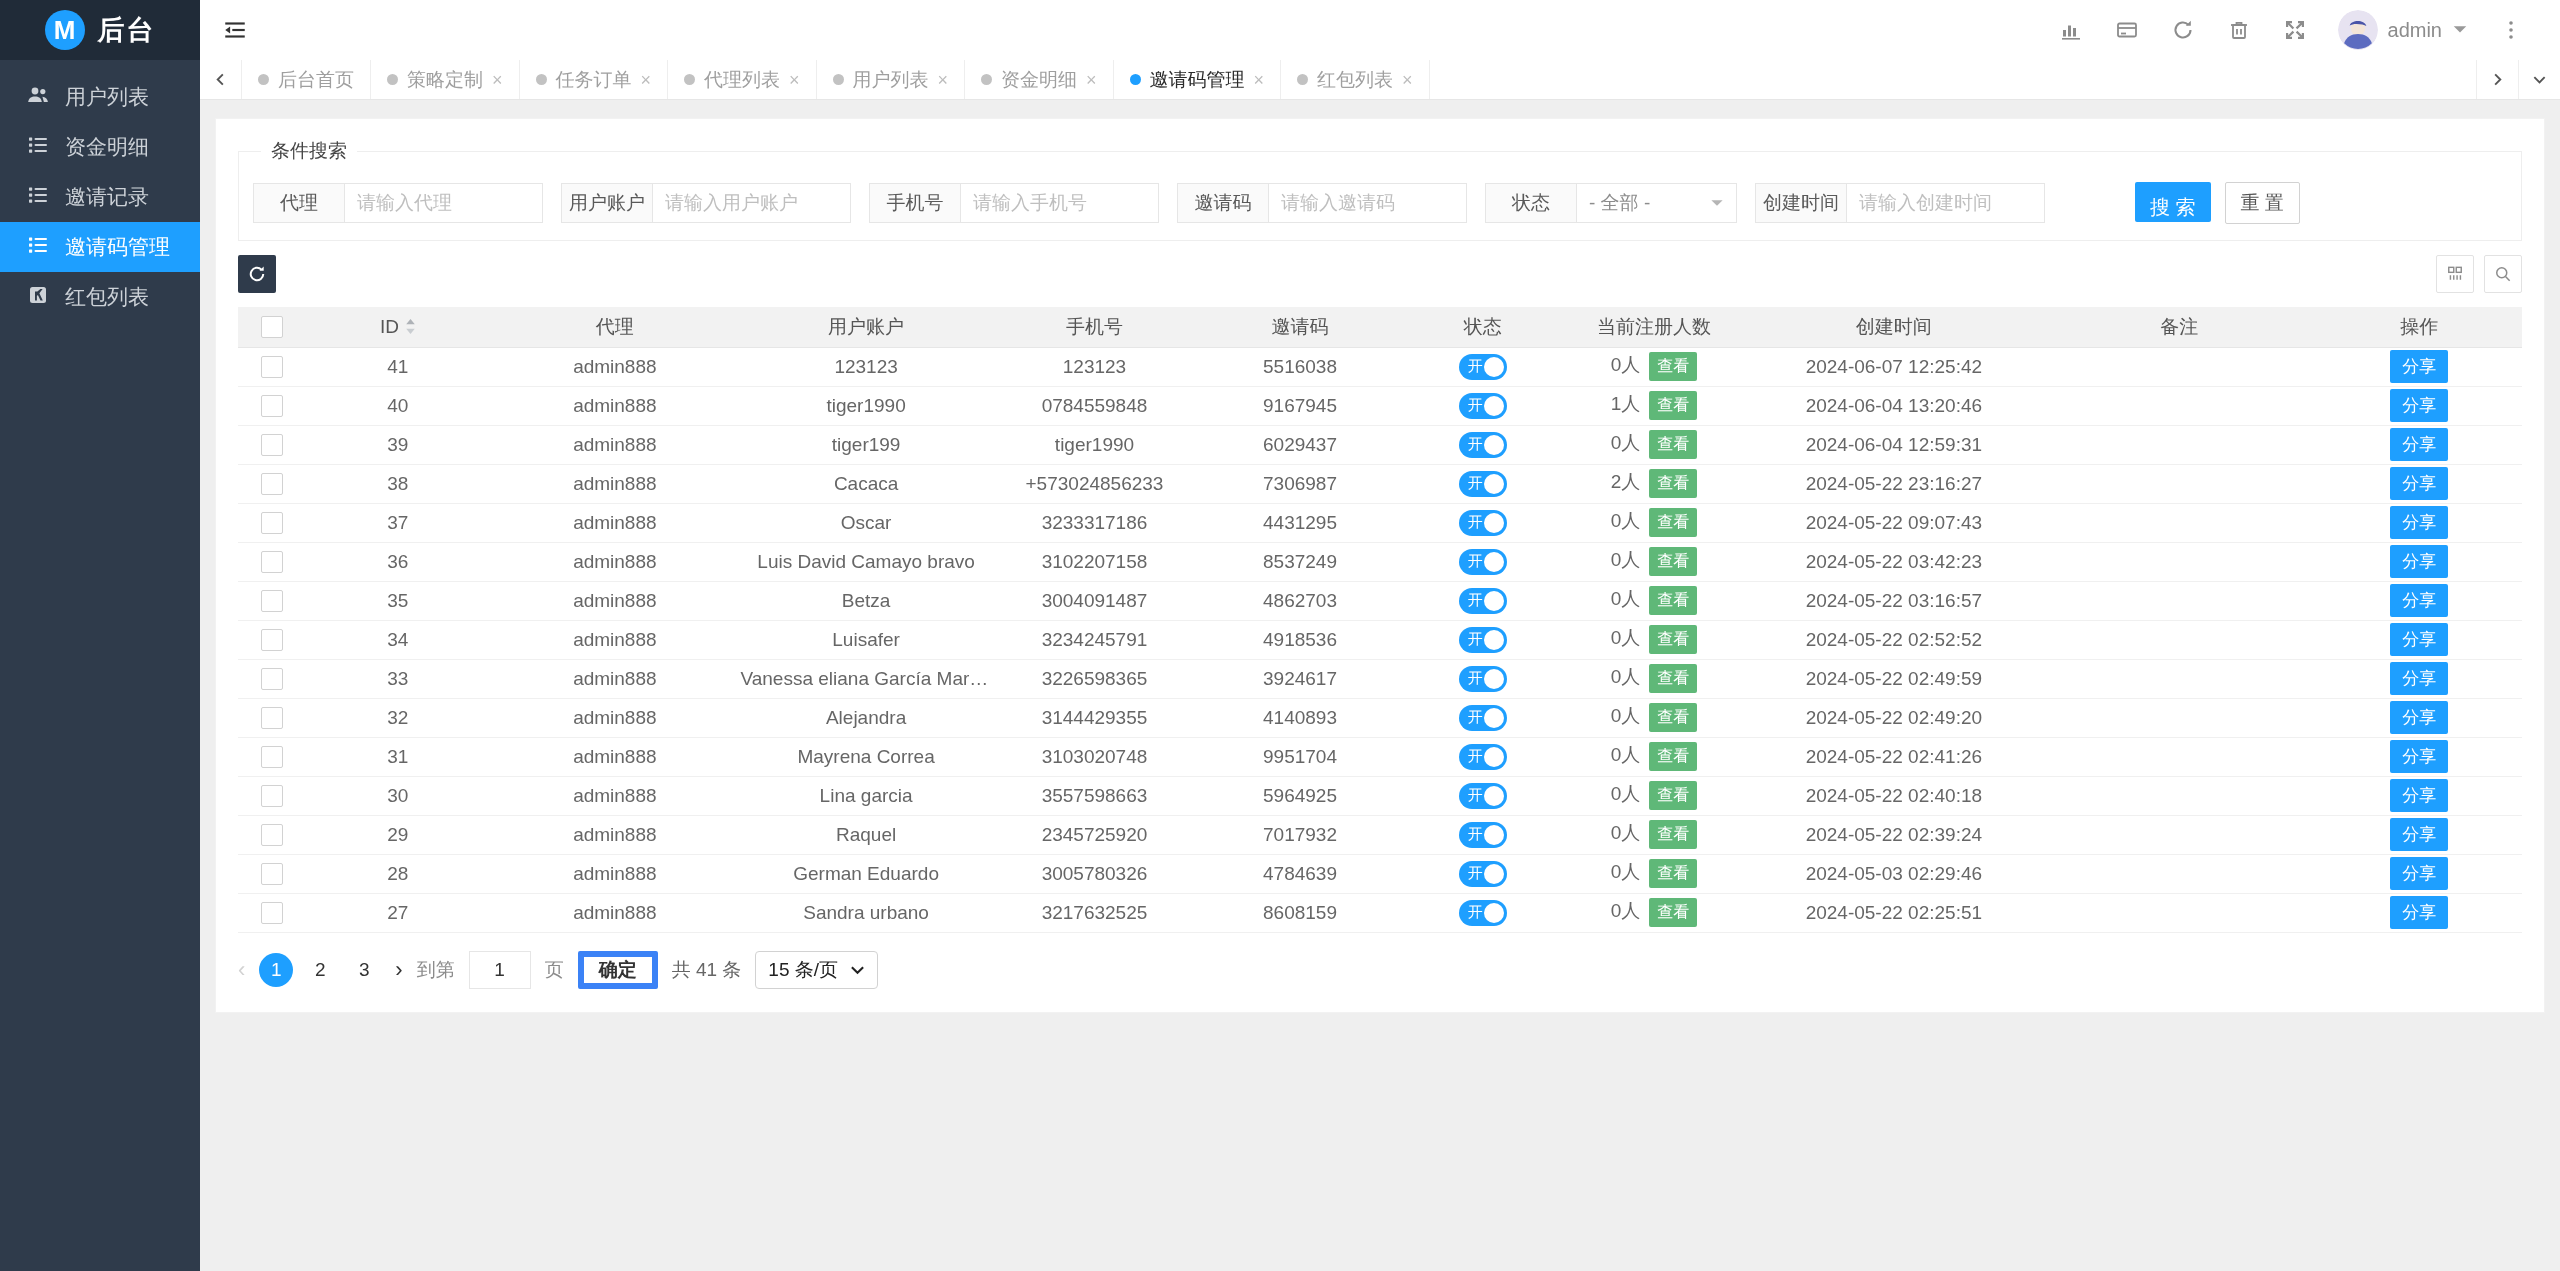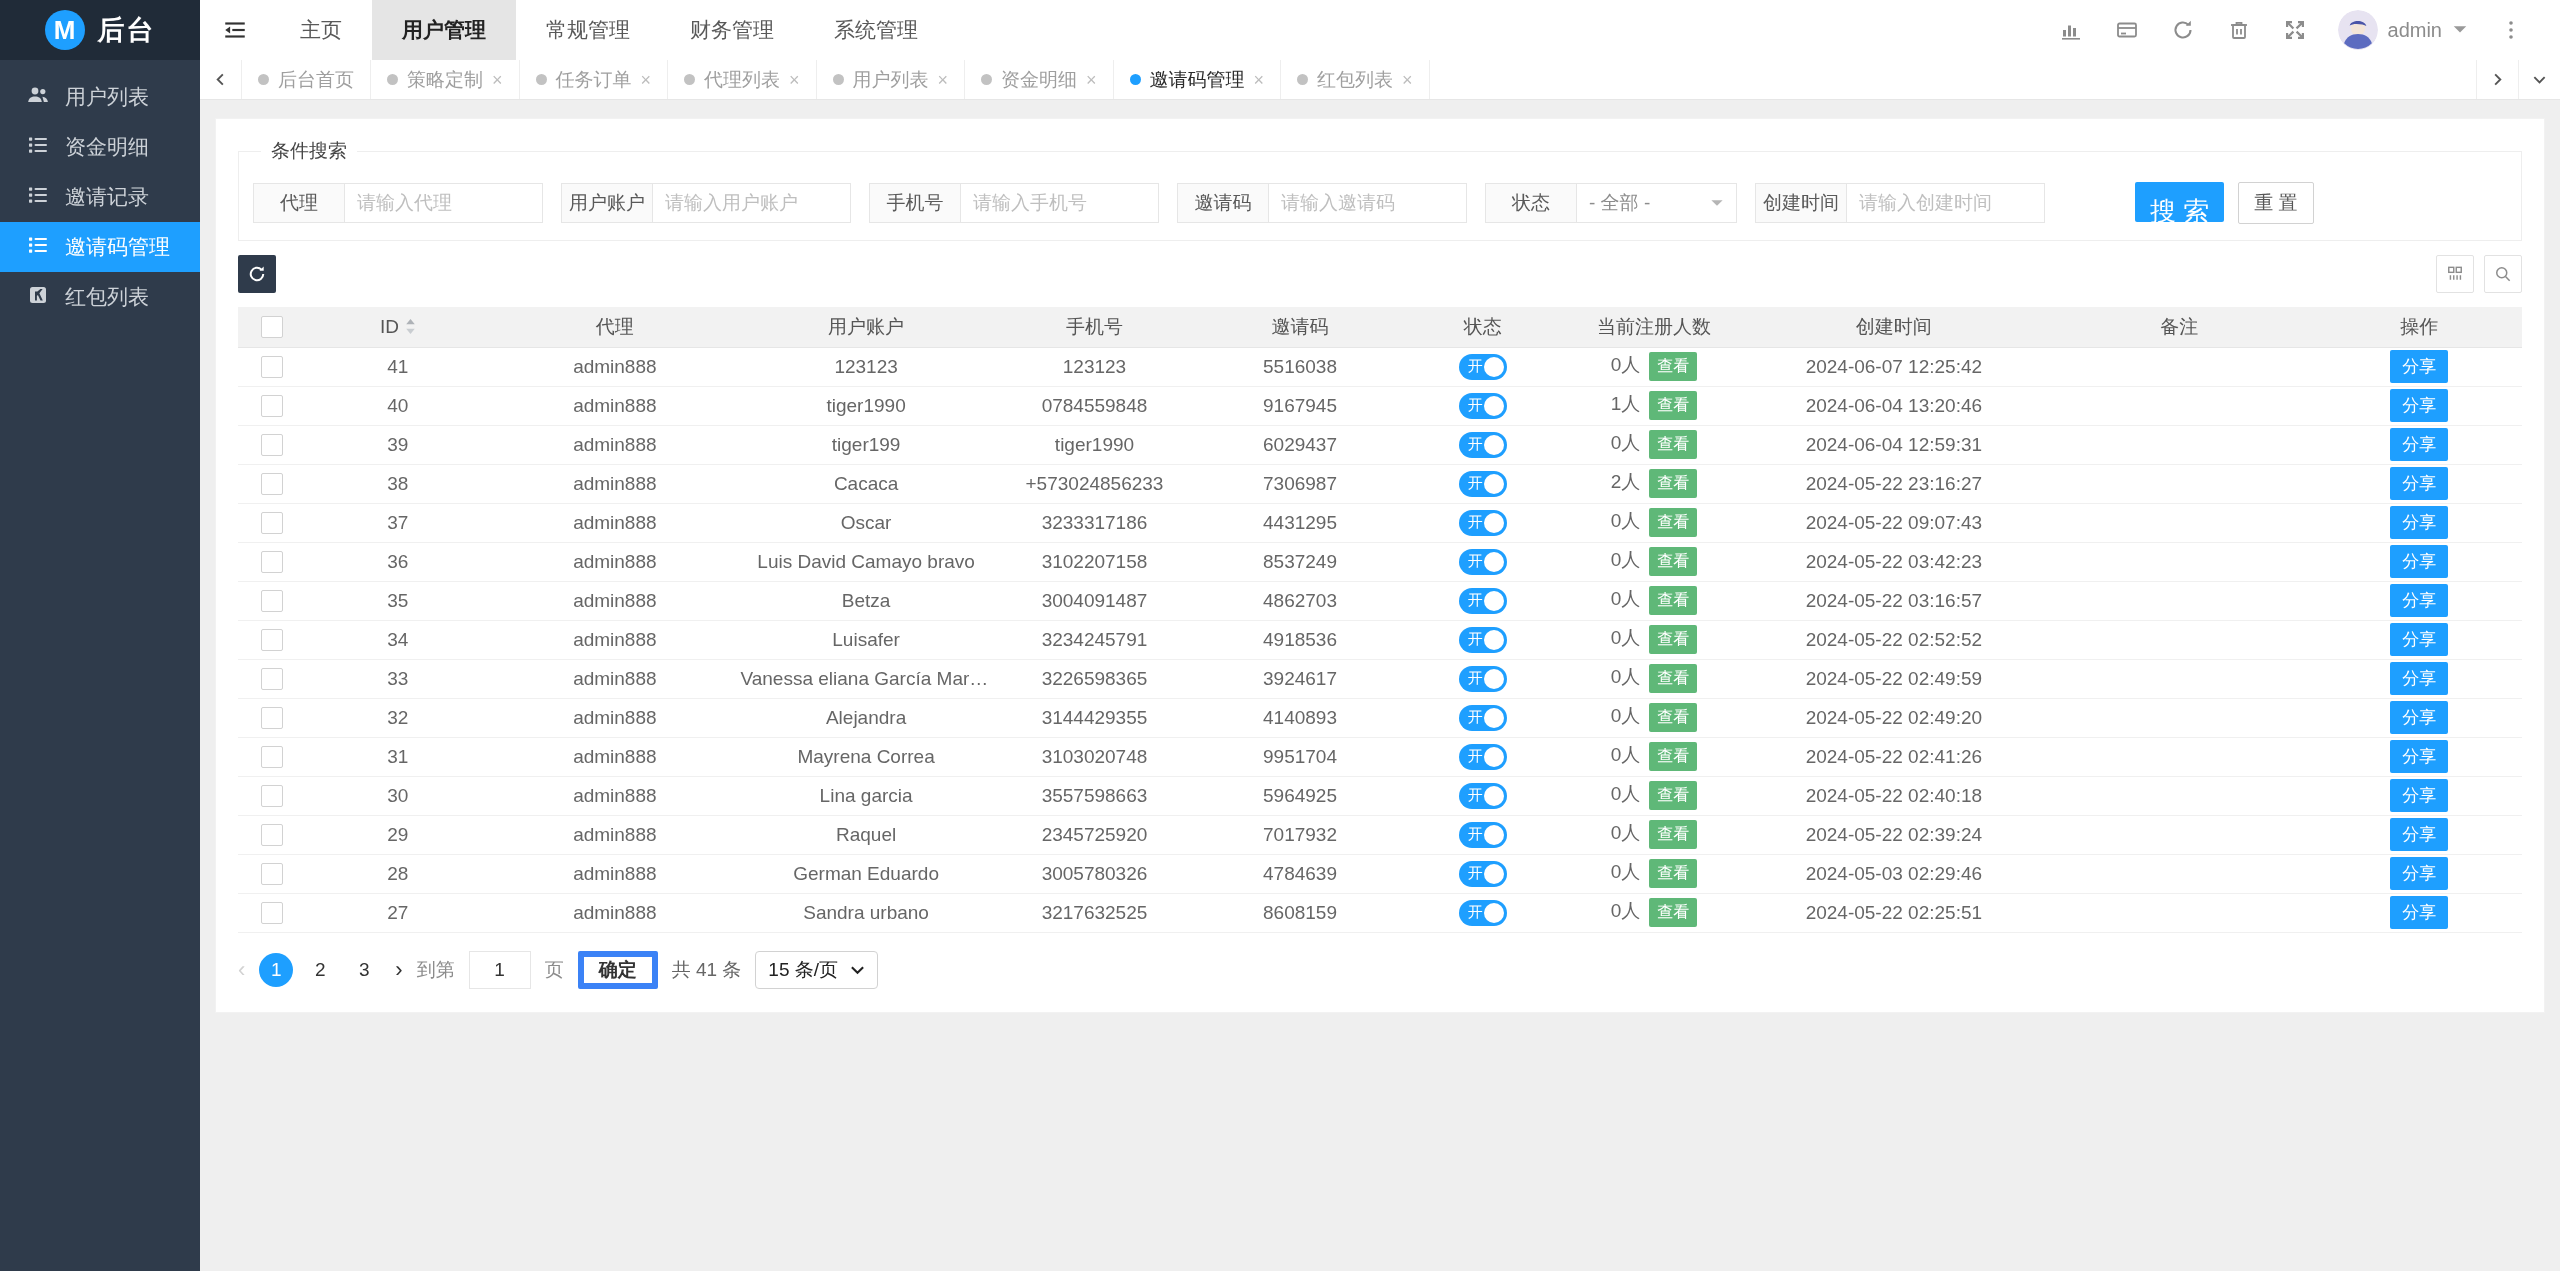--- a/index.html
+++ b/index.html
@@ -54,21 +54,21 @@
   fieldset.search-field { border:1px solid #EEE; margin:4px 10px 14px; padding:14px 14px 16px; }
   fieldset.search-field legend { font-size:19px; color:#444; padding:0 10px; margin-left:8px; }
   .search-row { display:flex; align-items:center; gap:18px; margin-top:4px; }
   .fgroup { display:flex; }
   .fgroup-label { width:92px; height:40px; background:#FAFAFA; border:1px solid #E6E6E6; display:flex; align-items:center; justify-content:center; font-size:19px; color:#595959; }
   .fgroup input { width:198px; height:40px; border:1px solid #E6E6E6; border-left:none; padding:0 12px; font-size:19px; color:#666; outline:none; }
   .fgroup input::placeholder { color:#BFBFBF; }
   .fgroup-select { width:160px; height:40px; border:1px solid #E6E6E6; border-left:none; display:flex; align-items:center; justify-content:space-between; padding:0 12px; font-size:19px; color:#8C8C8C; background:#fff; cursor:pointer; }
   .fgroup-select svg { width:14px; height:9px; color:#B5B5B5; }
   .search-btns { margin-left:72px; display:flex; gap:14px; }
-  .btn-primary { height:40px; padding:12px 15px; background:#1E9FFF; color:#fff; border:none; font-size:26px; border-radius:2px; cursor:pointer; }
+  .btn-primary { height:40px; padding:12px 15px; background:#1E9FFF; color:#fff; border:none; font-size:20px; border-radius:2px; cursor:pointer; }
   .btn-plain { height:42px; padding:0 15px; background:#fff; color:#555; border:1px solid #D2D2D2; font-size:19px; border-radius:2px; cursor:pointer; }
 
   .toolbar { display:flex; align-items:center; margin:12px 10px 14px; }
   .refresh-btn { width:38px; height:38px; background:#2F3B4B; border-radius:2px; display:flex; align-items:center; justify-content:center; color:#fff; cursor:pointer; }
   .refresh-btn svg { width:20px; height:20px; }
   .toolbar-right { margin-left:auto; display:flex; gap:10px; }
   .tool-btn { width:38px; height:38px; background:#fff; border:1px solid #E2E2E2; border-radius:2px; display:flex; align-items:center; justify-content:center; color:#8C8C8C; cursor:pointer; }
   .tool-btn svg { width:20px; height:20px; }
 
   
@@ -186,42 +186,20 @@
 
     <header class="header">
       <div class="collapse-btn">
         <svg viewBox="0 0 24 24" fill="currentColor">
             <rect x="3" y="5" width="18" height="2"></rect>
             <path d="M3 12l4.5-3.2v6.4z"></path>
             <rect x="9.5" y="11" width="11.5" height="2"></rect>
             <rect x="3" y="17" width="18" height="2"></rect>
           </svg>
       </div>
-      <nav class="nav">
-
-          <div class="nav-item">
-            <span>主页</span>
-          </div>
-
-          <div class="nav-item active">
-            <span>用户管理</span>
-          </div>
-
-          <div class="nav-item">
-            <span>常规管理</span>
-          </div>
-
-          <div class="nav-item">
-            <span>财务管理</span>
-          </div>
-
-          <div class="nav-item">
-            <span>系统管理</span>
-          </div>
-        </nav>
       <div class="header-right">
         <span class="hicon">
           <svg viewBox="0 0 24 24" fill="currentColor">
               <rect x="4" y="12" width="3" height="6.5"></rect>
               <rect x="9" y="7.5" width="3" height="11"></rect>
               <rect x="14" y="10" width="3" height="8.5"></rect>
               <rect x="3" y="20" width="18" height="1.6"></rect>
             </svg>
         </span>
         <span class="hicon">

